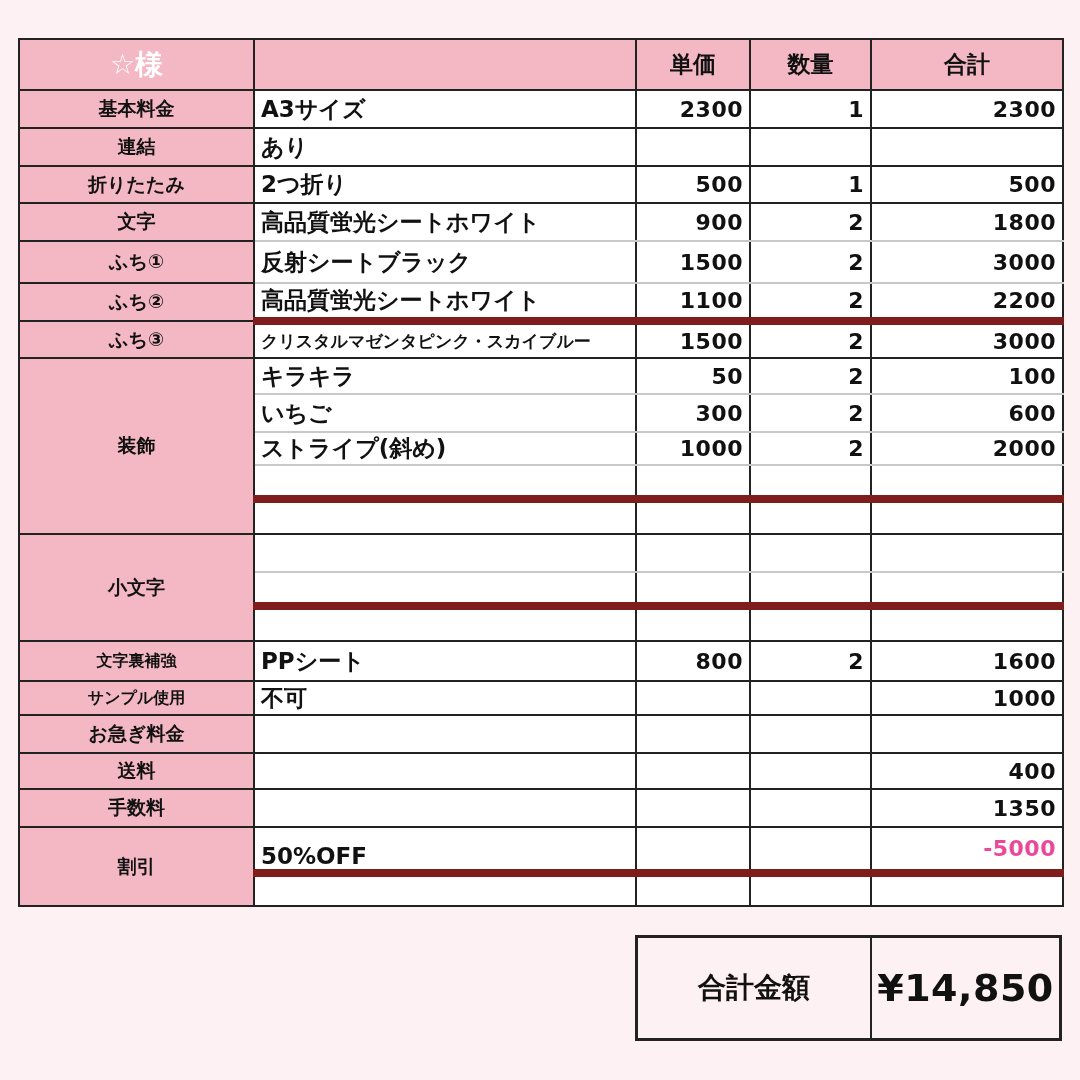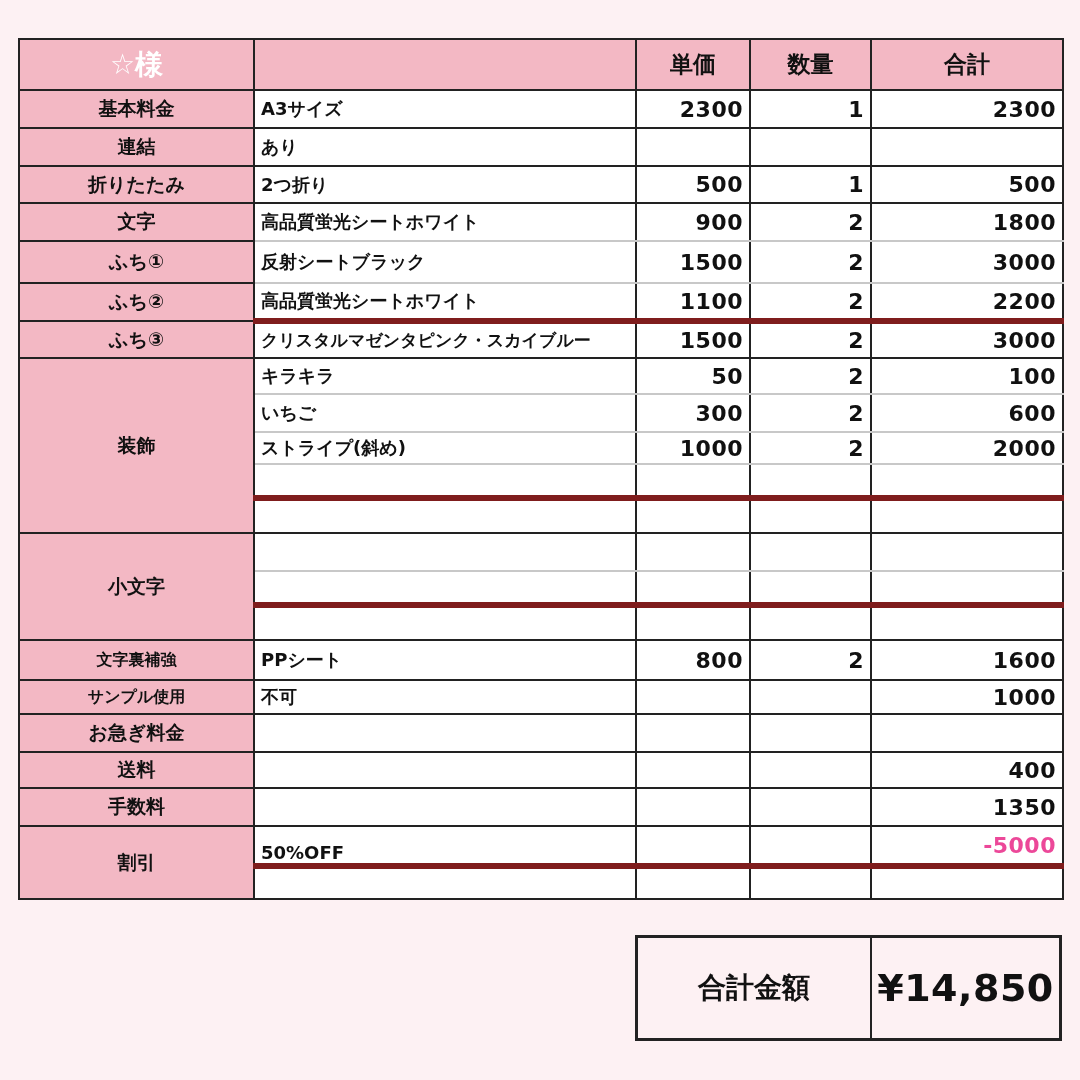--- a/index.html
+++ b/index.html
@@ -34,25 +34,25 @@
   .sheet .head th.title {
     color: #ffffff;
     font-size: 28px;
   }
   .sheet td.cat {
     background: #f3b8c4;
     text-align: center;
     font-size: 19px;
   }
   .sheet td.cat.small { font-size: 16px; }
-  .sheet td.item { background: #fff; text-align: left; font-size: 18px; }
+  .sheet td.item { background: #fff; text-align: left; font-size: 23px; }
   .sheet td.num { background: #fff; text-align: right; font-size: 22px; letter-spacing: 0.5px; }
   .sheet td.neg { color: #ec4899; }
   .sheet tr.sub td.item, .sheet tr.sub td.num {
-    border-top: 6px solid #7f1d1d;
+    border-top: 8px solid #7f1d1d;
   }
   .sheet tr.subfirst td.item, .sheet tr.subfirst td.num {
     border-bottom: 2px solid #c8c8c8;
   }
   .sheet tr.mid td.item, .sheet tr.mid td.num {
     border-top: 2px solid #c8c8c8;
     border-bottom: 2px solid #c8c8c8;
   }
 
   .total {

